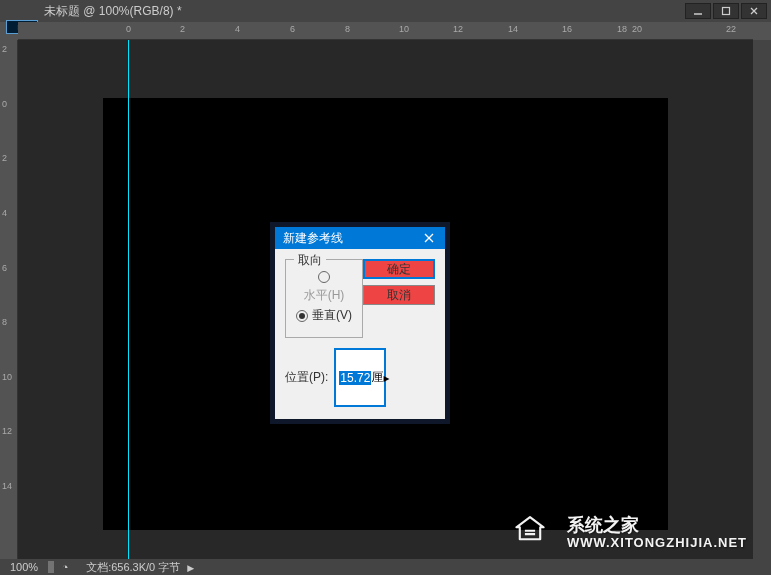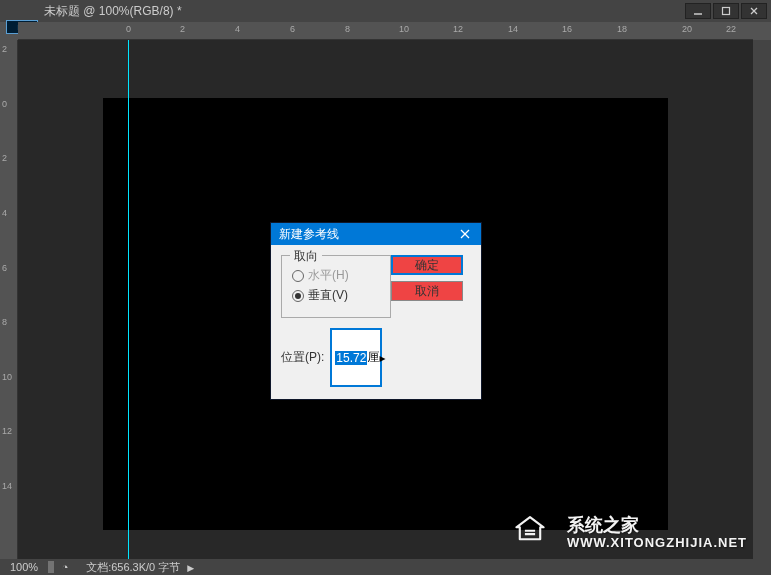--- a/index.html
+++ b/index.html
@@ -114,23 +114,23 @@
       font-size: 11px;
     }
     .status-zoom { padding: 0 10px; border-right: 6px solid #737373; }
     .status-info { padding: 0 10px; }
     .status-chevron-icon { font-size: 9px; padding-left: 4px; }
 
     
     .dialog {
       position: absolute;
       left: 270px; top: 222px;
-      width: 212px;
+      width: 180px;
       background: #f0f0f0;
-      border: 1px solid #0f172a;
+      border: 5px solid #0f172a;
       box-shadow: 2px 2px 8px rgba(0,0,0,0.3);
     }
     .dlg-title {
       height: 22px;
       background: #0078d7;
       color: #fff;
       display: flex;
       align-items: center;
       padding-left: 8px;
       font-size: 12px;
@@ -164,21 +164,21 @@
       color: #333;
     }
     .radio-row {
       display: flex;
       align-items: center;
       gap: 4px;
       margin: 3px 0;
       font-size: 12px;
       color: #333;
     }
-    .radio-row.disabled { color: #999; }
+    .radio-row.disabled { color: #999; flex-direction: column; }
     .radio {
       width: 12px; height: 12px;
       border: 1px solid #666;
       border-radius: 50%;
       display: flex;
       align-items: center;
       justify-content: center;
     }
     .radio.checked::after {
       content: "";
@@ -277,21 +277,21 @@
   <span class="tick" style="left:108px">0</span>
   <span class="tick" style="left:162px">2</span>
   <span class="tick" style="left:217px">4</span>
   <span class="tick" style="left:272px">6</span>
   <span class="tick" style="left:327px">8</span>
   <span class="tick" style="left:381px">10</span>
   <span class="tick" style="left:435px">12</span>
   <span class="tick" style="left:490px">14</span>
   <span class="tick" style="left:544px">16</span>
   <span class="tick" style="left:599px">18</span>
-  <span class="tick" style="left:664px">20</span>
+  <span class="tick" style="left:614px">20</span>
   <span class="tick" style="left:708px">22</span>
 </div>
 
 <div class="ruler-v">
   <span class="tick" style="top:4px">2</span>
   <span class="tick" style="top:59px">0</span>
   <span class="tick" style="top:113px">2</span>
   <span class="tick" style="top:168px">4</span>
   <span class="tick" style="top:223px">6</span>
   <span class="tick" style="top:277px">8</span>

